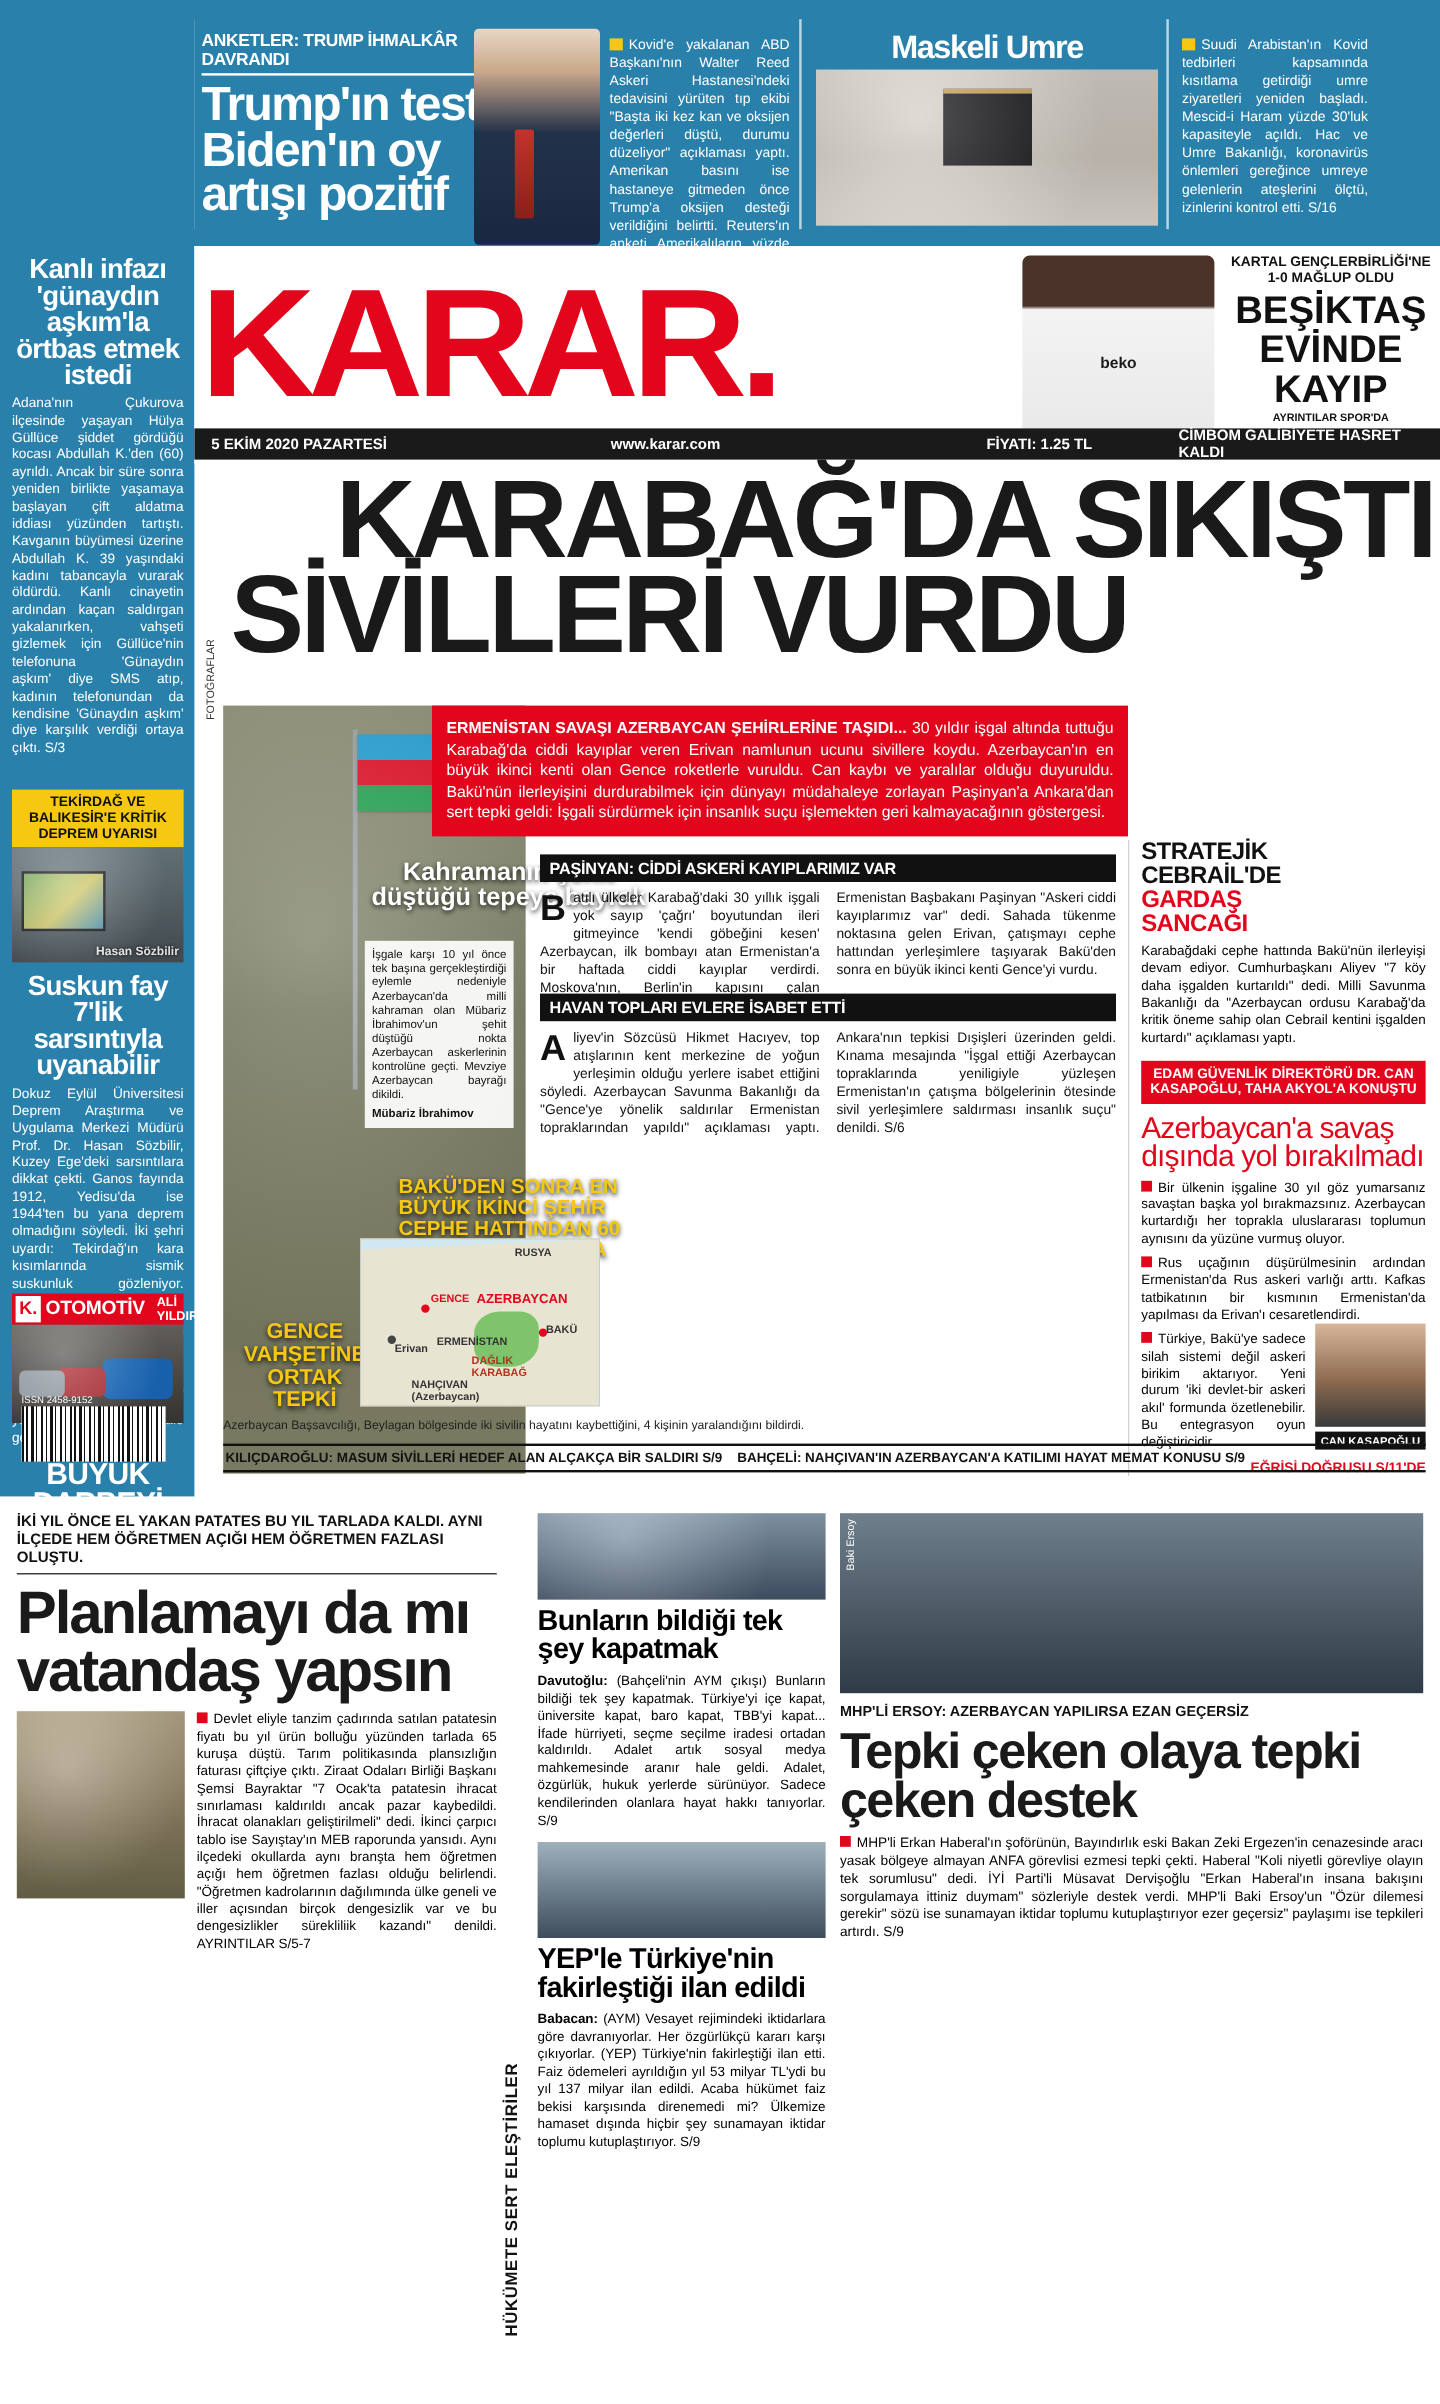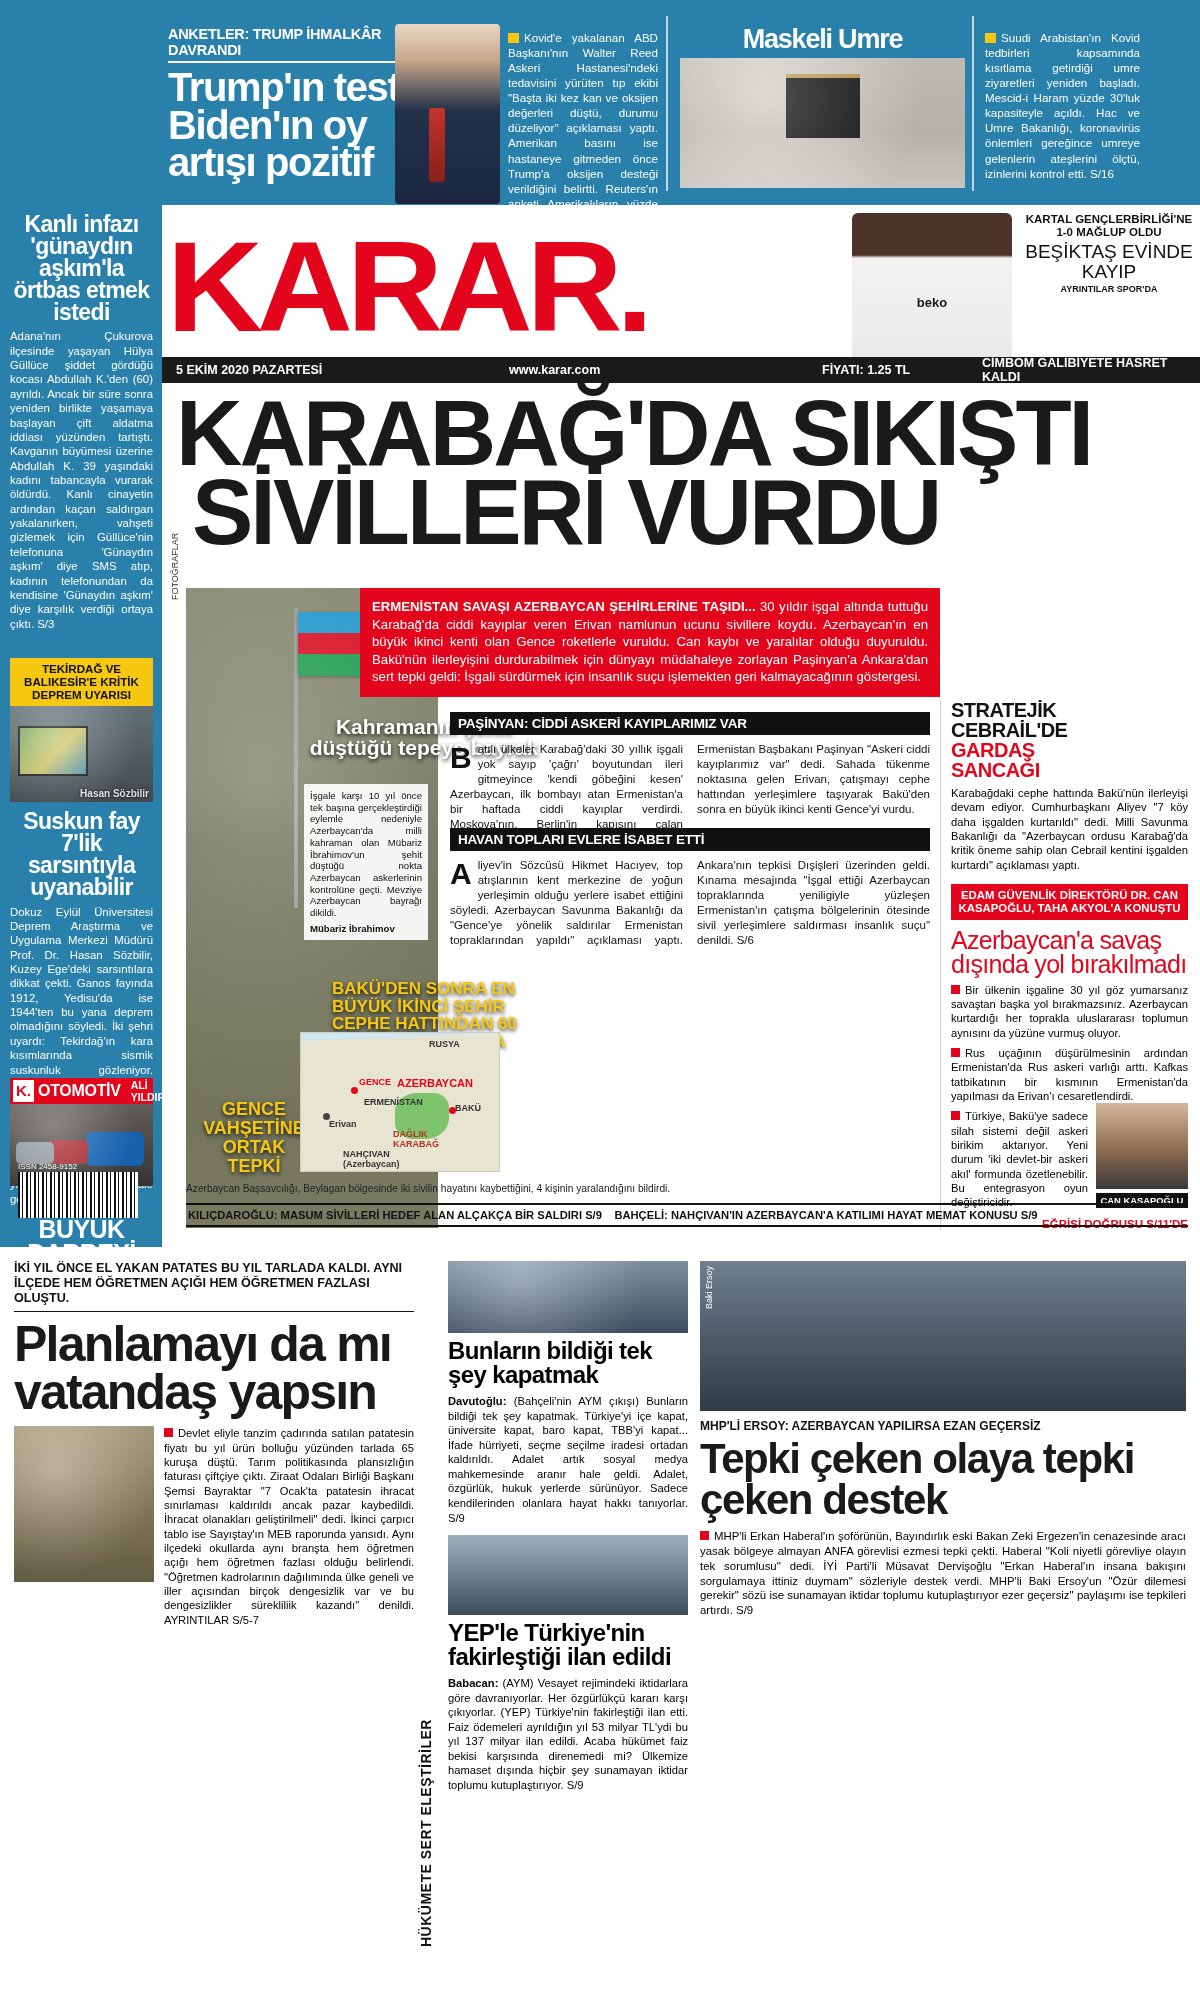--- a/index.html
+++ b/index.html
@@ -119,39 +119,39 @@
   }
   .footballer .beko {
     position: absolute; left: 50%; top: 82px; transform: translateX(-50%);
     color: #1a1a1a; font-weight: bold; font-size: 13px;
   }
   .sportbox {
     position: absolute; left: 862px; top: 8px; width: 170px;
     text-align: center; color: #111;
   }
   .sportbox .l1 { font-size: 11.5px; font-weight: bold; line-height: 1.15; }
-  .sportbox .l2 { font-size: 19px; font-weight: normal; line-height: 1.02; margin-top: 3px; }
+  .sportbox .l2 { font-size: 32px; font-weight: bold; line-height: 1.02; margin-top: 3px; }
   .sportbox .l3 { font-size: 9px; font-weight: bold; margin-top: 3px; }
   .inforow {
     position: absolute; left: 0; bottom: 4px; width: 1038px; height: 26px;
     background: #1a1a1a; color: #fff;
     display: flex; align-items: center; font-weight: bold; font-size: 12.5px;
   }
   .inforow .date { position: absolute; left: 14px; }
   .inforow .site { position: absolute; left: 347px; }
   .inforow .price { position: absolute; left: 660px; }
   .inforow .sport { position: absolute; left: 820px; }
 
   
   .mainhead {
     position: absolute; left: 170px; top: 392px; width: 1025px;
     color: #1a1a1a; font-weight: bold;
     font-size: 92px; line-height: .90; letter-spacing: -3px;
   }
-  .mainhead .l1 { padding-left: 6px; }
+  .mainhead .l1 { padding-left: 6px; text-align: right; }
   .mainhead .l2 { padding-left: 22px; margin-top: -4px; }
 
   
   .summary {
     position: absolute; left: 360px; top: 588px; width: 580px;
     background: #e3051b; color: #fff;
     padding: 10px 12px 11px; font-size: 13.2px; line-height: 1.33; text-align: justify;
   }
   .summary b { color: #fff; }
 
@@ -486,21 +486,21 @@
     <div class="yellowblock">BAKÜ'DEN SONRA EN BÜYÜK İKİNCİ ŞEHİR CEPHE HATTINDAN 60 KİLOMETRE UZAKTA</div>
     <div class="gencecap">GENCE VAHŞETİNE ORTAK TEPKİ</div>
   </div>
   <div class="vertcredit">FOTOĞRAFLAR</div>
 
   <div class="mapbox">
     <div class="sea"></div>
     <div class="land"></div>
     <div class="kb"></div>
     <div class="lbl" style="left:128px;top:6px;">RUSYA</div>
-    <div class="lbl" style="left:16px;top:64px;padding-left:47px;">ERMENİSTAN</div>
+    <div class="lbl" style="left:16px;top:80px;padding-left:47px;">ERMENİSTAN</div>
     <div class="lbl big red" style="left:96px;top:44px;">AZERBAYCAN</div>
     <div class="lbl red" style="left:58px;top:44px;">GENCE</div>
     <div class="lbl" style="left:154px;top:70px;">BAKÜ</div>
     <div class="lbl" style="left:28px;top:86px;">Erivan</div>
     <div class="lbl" style="left:92px;top:96px;width:50px;color:#b5321f;">DAĞLIK KARABAĞ</div>
     <div class="lbl" style="left:42px;top:116px;width:60px;">NAHÇIVAN (Azerbaycan)</div>
     <div class="dot-r" style="left:50px;top:54px;"></div>
     <div class="dot-r" style="left:148px;top:74px;"></div>
     <div class="dot-r" style="left:22px;top:80px;background:#444;"></div>
   </div>

